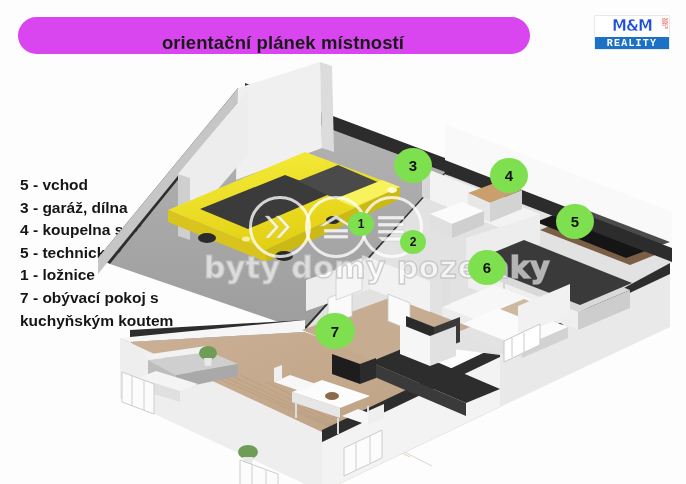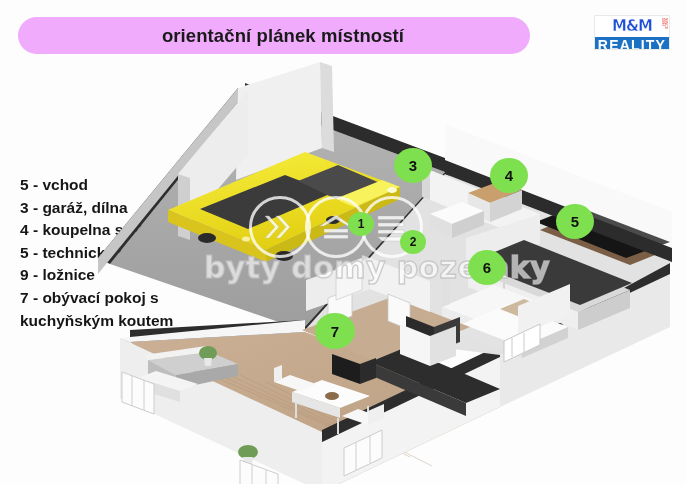--- a/index.html
+++ b/index.html
@@ -8,22 +8,22 @@
     background:#ffffff;
     font-family:"Liberation Sans",sans-serif;
     overflow:hidden;
     position:relative;
   }
   #root{position:relative;width:686px;height:484px;background:#fdfdfd;}
 
   
   .banner{
     position:absolute;left:18px;top:17px;width:512px;height:37px;
-    background:#f0abfc;border-radius:19px;
-    display:flex;align-items:center;justify-content:center;
+    background:#d946ef;border-radius:19px;
+    display:flex;align-items:flex-end;justify-content:center;
   }
   .banner-text{
     color:#1a1a1a;font-size:18.5px;font-weight:bold;letter-spacing:.1px;
     white-space:nowrap;padding-left:18px;
   }
 
   
   .logo{
     position:absolute;left:594px;top:15px;width:76px;height:35px;
     background:#ffffff;border:1px solid #e9e9e9;box-sizing:border-box;
@@ -39,22 +39,22 @@
     -webkit-text-stroke:0.4px #ffffff;
   }
   .logo-since{
     position:absolute;right:2px;top:2px;font-size:3.4px;color:#e2231a;
     writing-mode:vertical-rl;letter-spacing:.2px;line-height:1;
   }
   .logo-bot{
     flex:1;background:#1b72c4;display:flex;align-items:center;justify-content:center;
   }
   .logo-reality{
-    color:#ffffff;font-size:14px;font-weight:bold;letter-spacing:1.2px;
-    font-family:Liberation Sans, sans-serif;
+    color:#ffffff;font-size:10px;font-weight:bold;letter-spacing:1.2px;
+    font-family:Liberation Mono, monospace;
   }
 
   
   .legend{
     position:absolute;left:20px;top:174px;width:200px;
   }
   .legend-row{
     font-size:15.5px;font-weight:bold;color:#161616;
     line-height:22.6px;white-space:nowrap;
   }
@@ -107,21 +107,21 @@
     <div class="logo-bot">
       <span class="logo-reality">REALITY</span>
     </div>
   </div>
 
   <div class="legend">
     <div class="legend-row">5 - vchod</div>
     <div class="legend-row">3 - garáž, dílna</div>
     <div class="legend-row">4 - koupelna s WC</div>
     <div class="legend-row">5 - technická místnost</div>
-    <div class="legend-row">9 - ložnice</div>
+    <div class="legend-row">1 - ložnice</div>
     <div class="legend-row wrap">7 - obývací pokoj s kuchyňským koutem</div>
   </div>
 
   <div class="plan">
     <svg width="616" height="422" viewBox="0 0 616 422" xmlns="http://www.w3.org/2000/svg">
       <defs>
         <linearGradient id="floorWood" x1="0" y1="0" x2="1" y2="1">
           <stop offset="0%" stop-color="#cbb095"></stop>
           <stop offset="100%" stop-color="#b99d80"></stop>
         </linearGradient>

